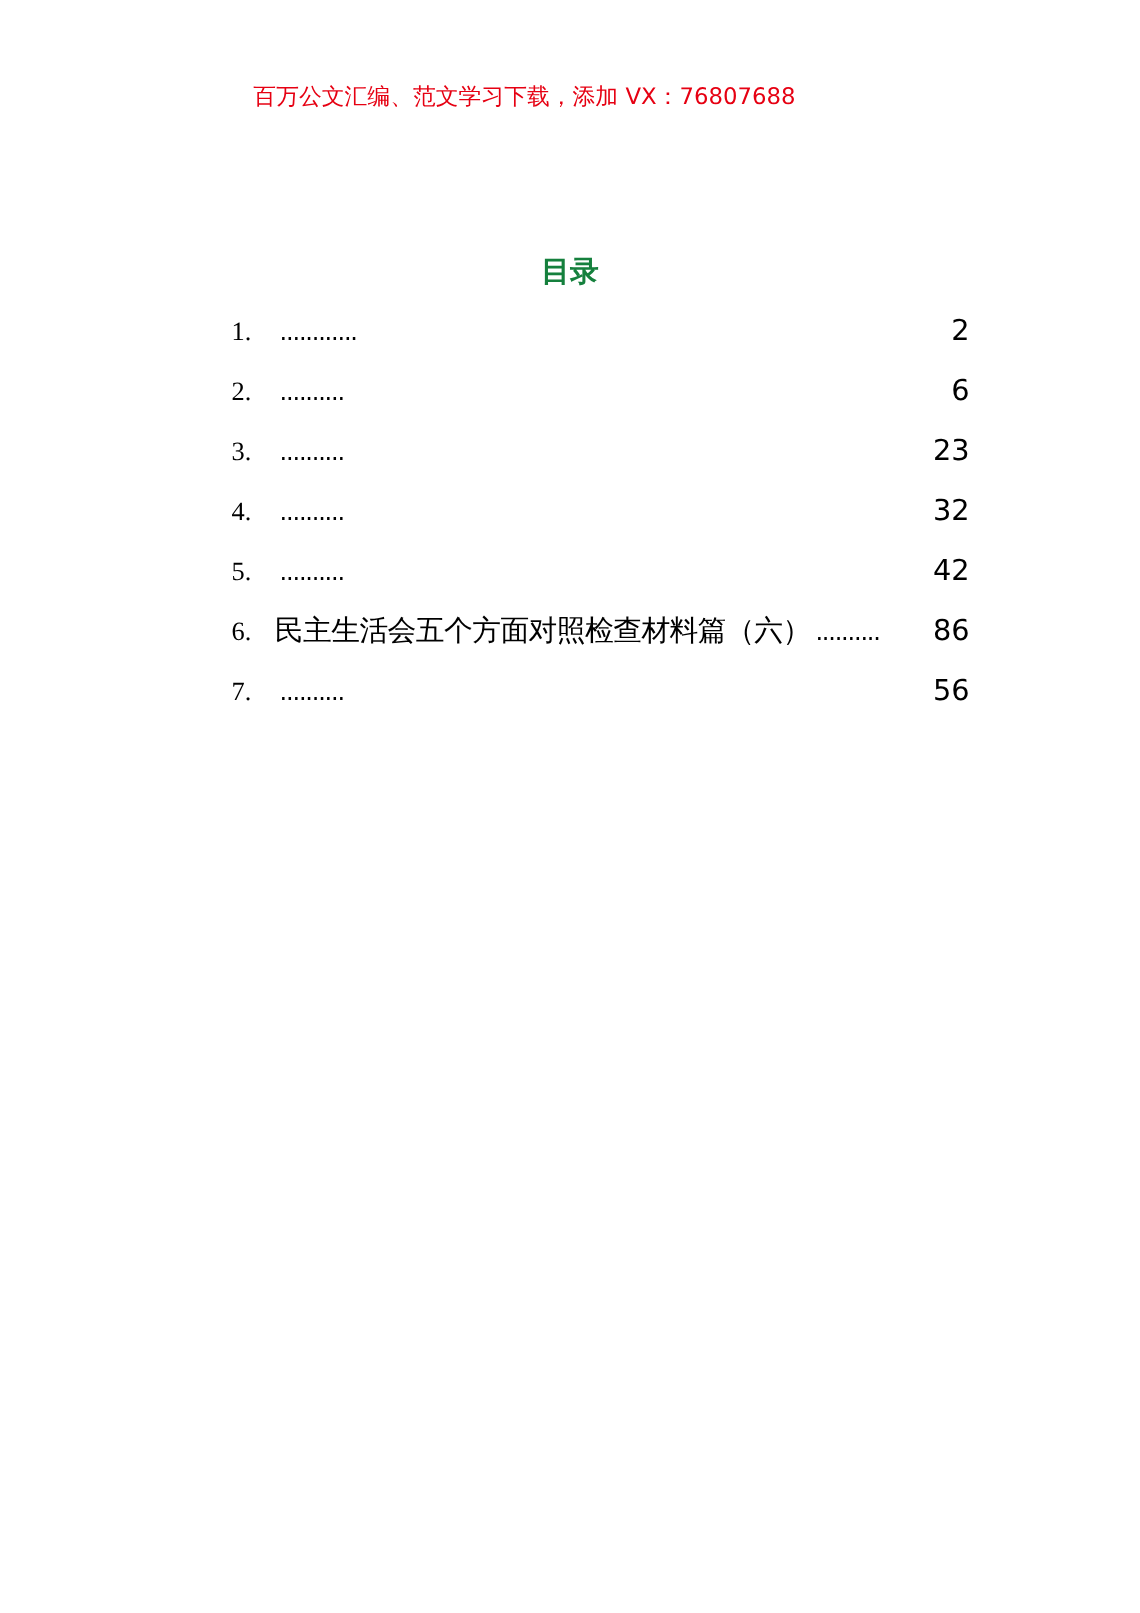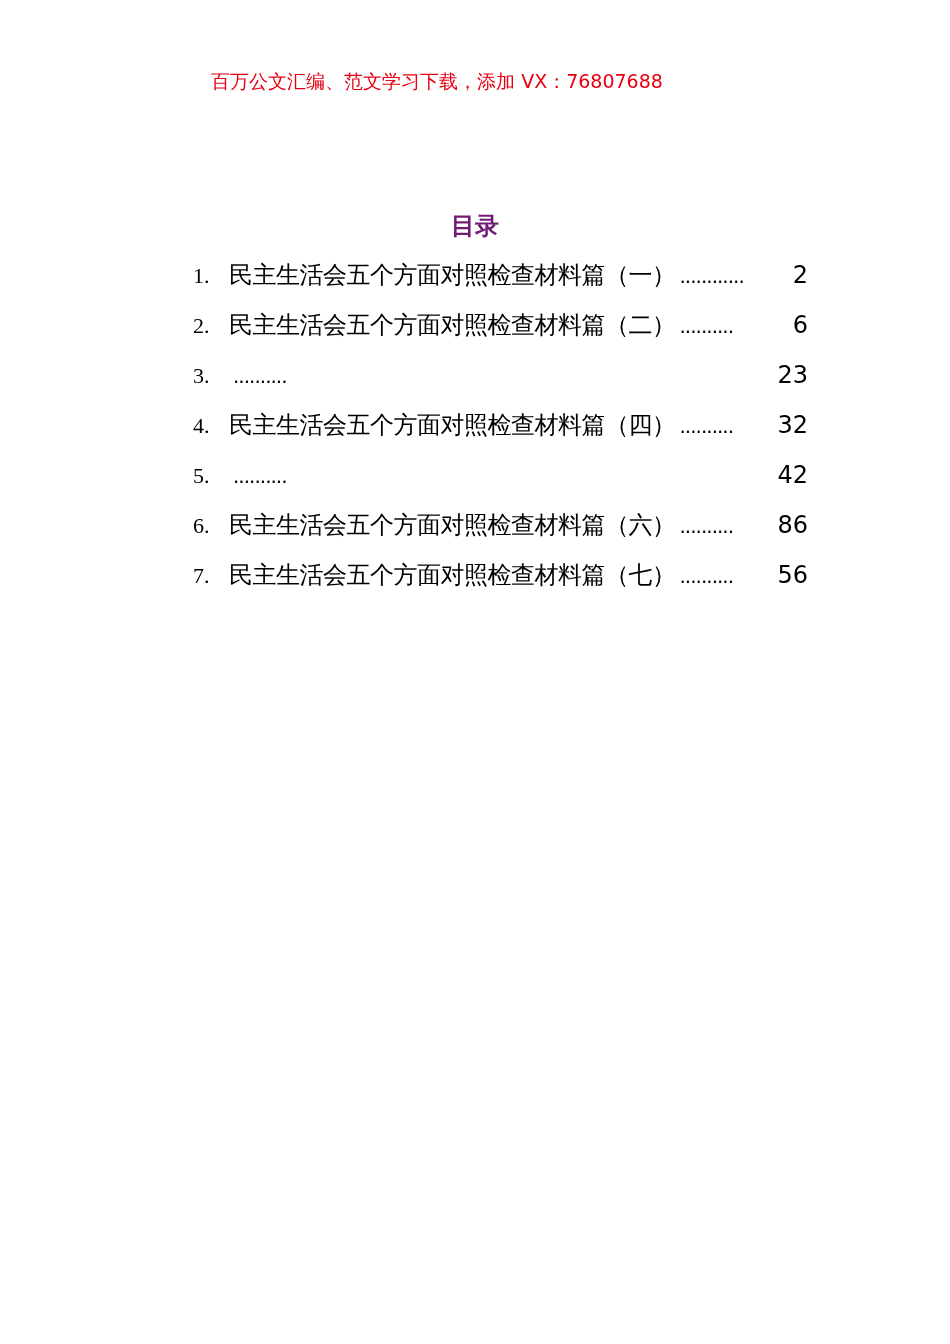--- a/index.html
+++ b/index.html
@@ -27,21 +27,21 @@
     }
     .toc-title {
       position: absolute;
       top: 208px;
       left: 0;
       width: 950px;
       text-align: center;
       font-size: 24px;
       font-weight: bold;
       line-height: 36px;
-      color: #701a75;
+      color: #15803d;
     }
     .toc-list {
       position: absolute;
       top: 254px;
       left: 193px;
       width: 615px;
       margin: 0;
       padding: 0;
       list-style: none;
     }
@@ -79,51 +79,47 @@
 </head>
 <body>
 
 <div class="page-header">百万公文汇编、范文学习下载，添加 VX：76807688</div>
 
 <div class="toc-title">目录</div>
 
 <ul class="toc-list">
   <li class="toc-item">
     <span class="toc-num">1.</span>
-    <span class="toc-text">民主生活会五个方面对照检查材料篇（一）</span>
     <span class="toc-leader">............</span>
     <span class="toc-page">2</span>
   </li>
   <li class="toc-item">
     <span class="toc-num">2.</span>
-    <span class="toc-text">民主生活会五个方面对照检查材料篇（二）</span>
     <span class="toc-leader">..........</span>
     <span class="toc-page">6</span>
   </li>
   <li class="toc-item">
     <span class="toc-num">3.</span>
     <span class="toc-leader">..........</span>
     <span class="toc-page">23</span>
   </li>
   <li class="toc-item">
     <span class="toc-num">4.</span>
-    <span class="toc-text">民主生活会五个方面对照检查材料篇（四）</span>
     <span class="toc-leader">..........</span>
     <span class="toc-page">32</span>
   </li>
   <li class="toc-item">
     <span class="toc-num">5.</span>
     <span class="toc-leader">..........</span>
     <span class="toc-page">42</span>
   </li>
   <li class="toc-item">
     <span class="toc-num">6.</span>
     <span class="toc-text">民主生活会五个方面对照检查材料篇（六）</span>
     <span class="toc-leader">..........</span>
     <span class="toc-page">86</span>
   </li>
   <li class="toc-item">
     <span class="toc-num">7.</span>
-    <span class="toc-text">民主生活会五个方面对照检查材料篇（七）</span>
     <span class="toc-leader">..........</span>
     <span class="toc-page">56</span>
   </li>
 </ul>
 
 </body></html>

